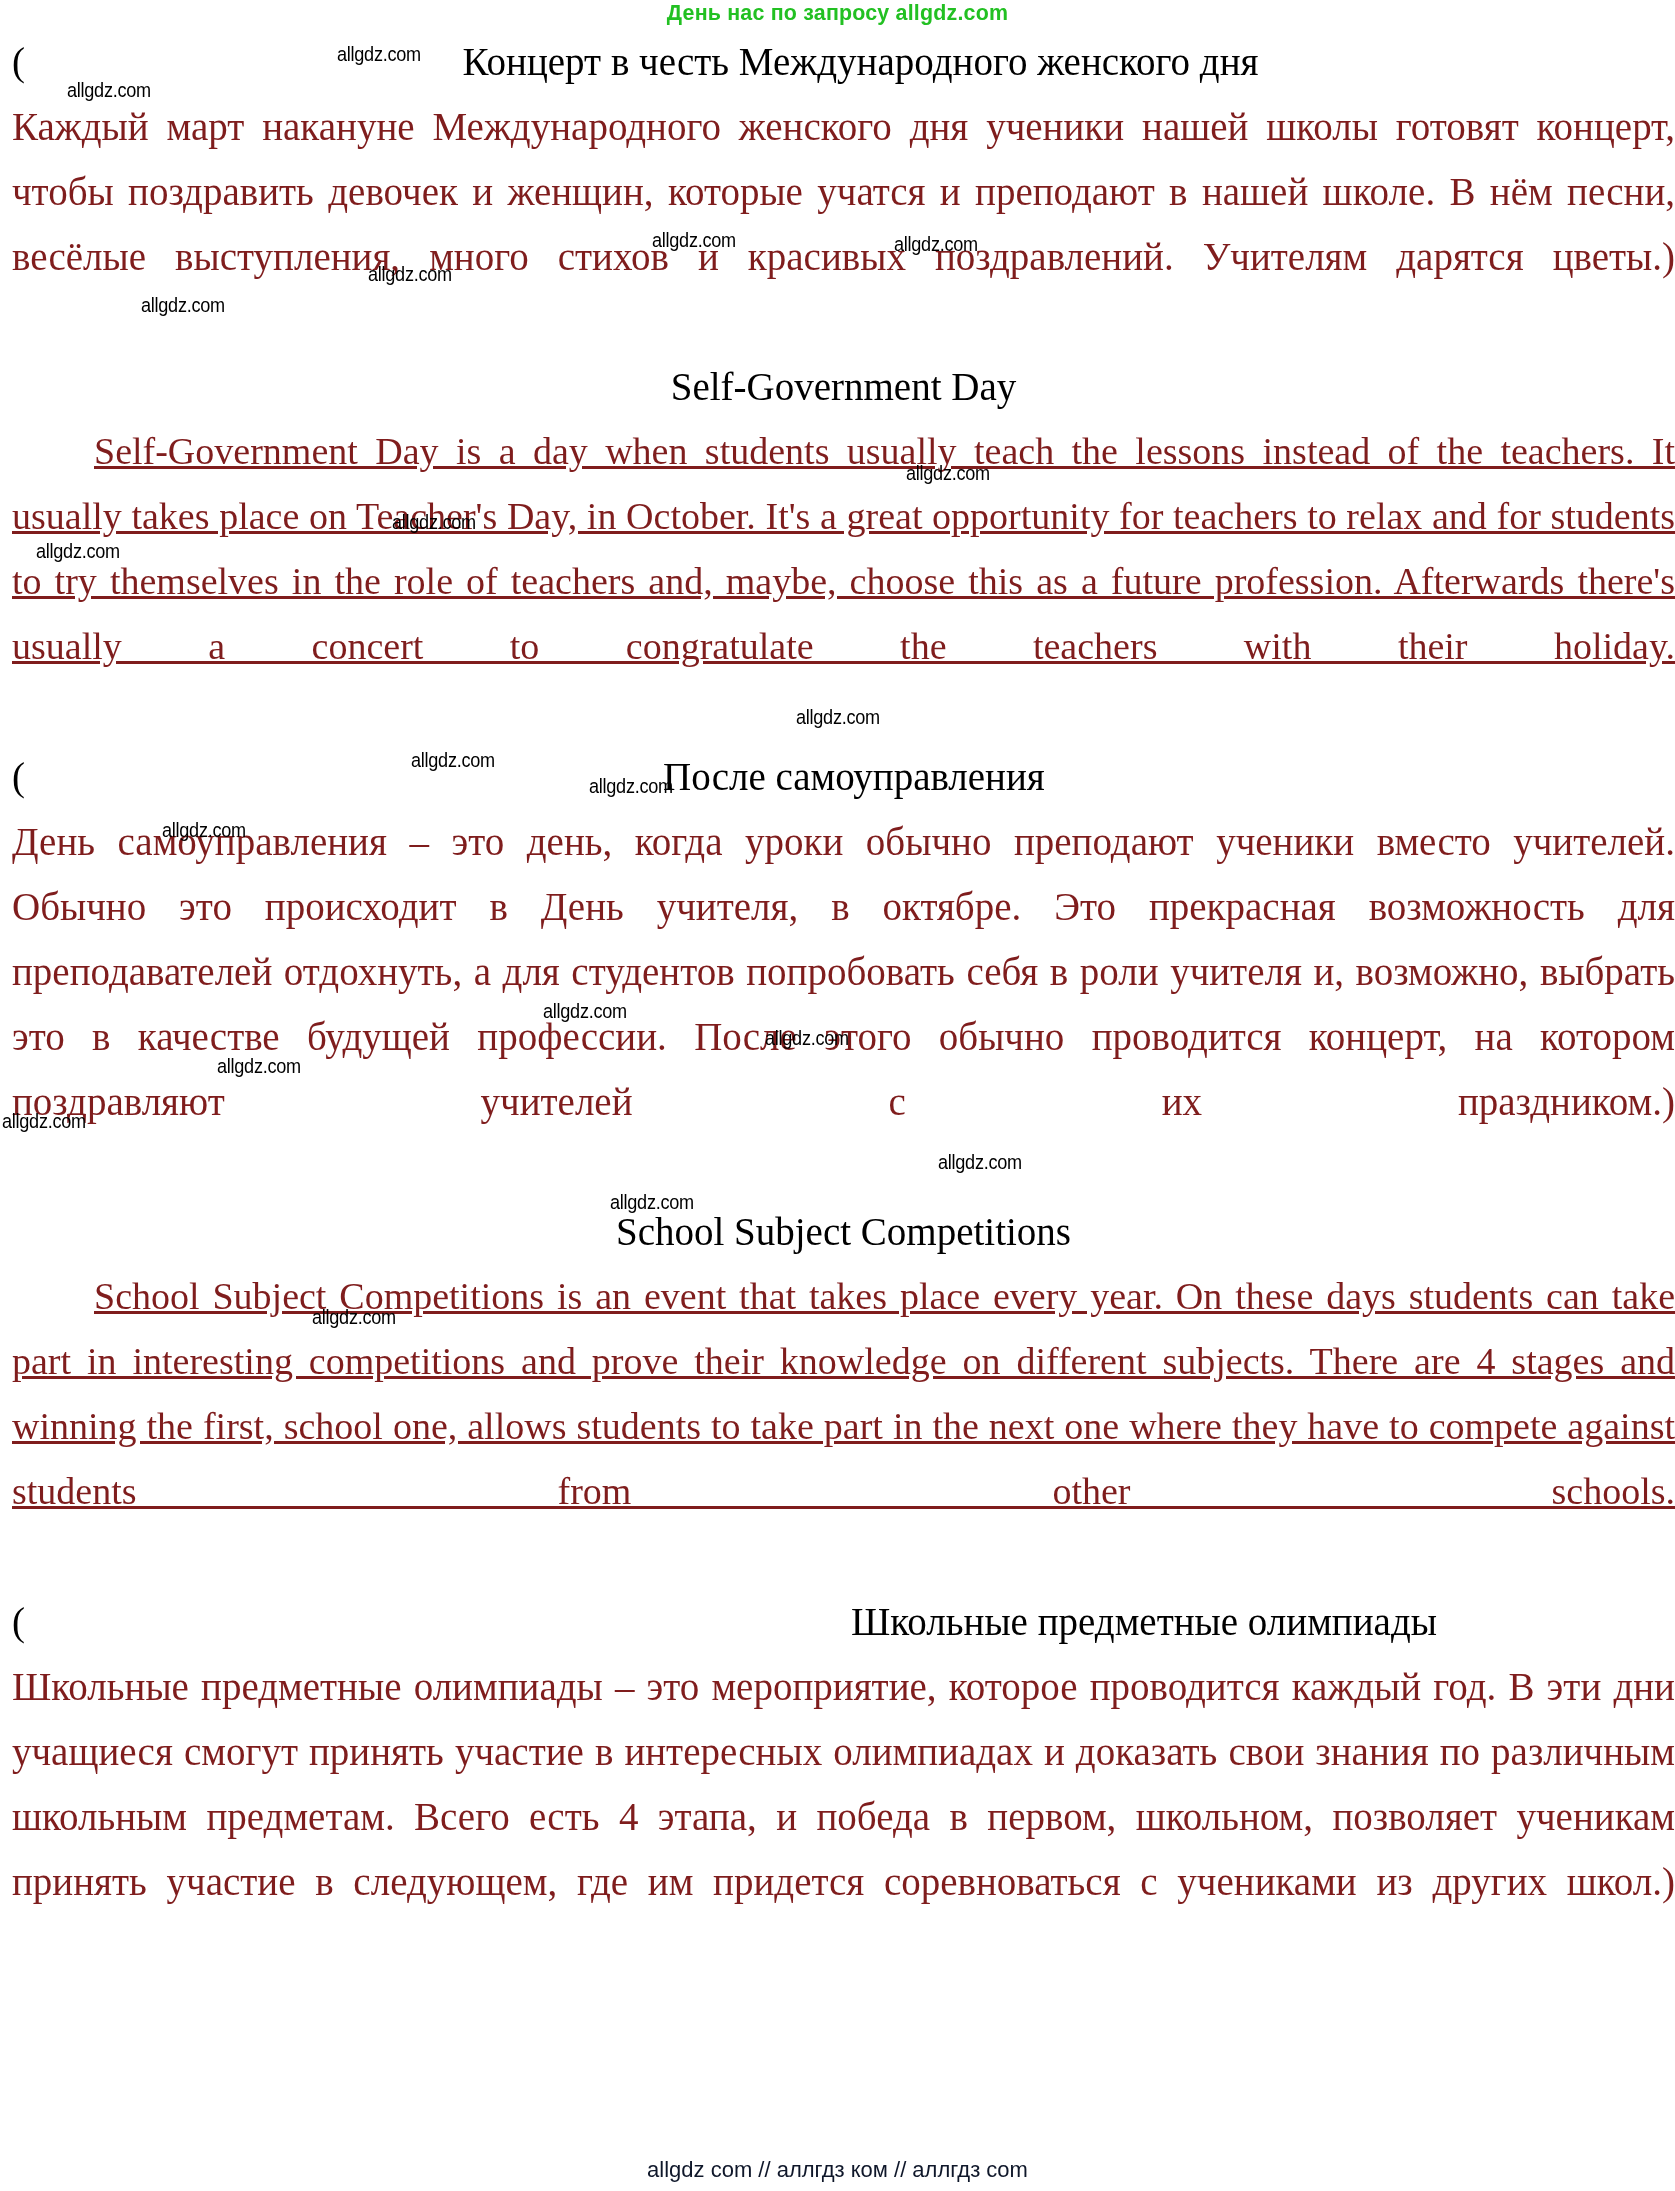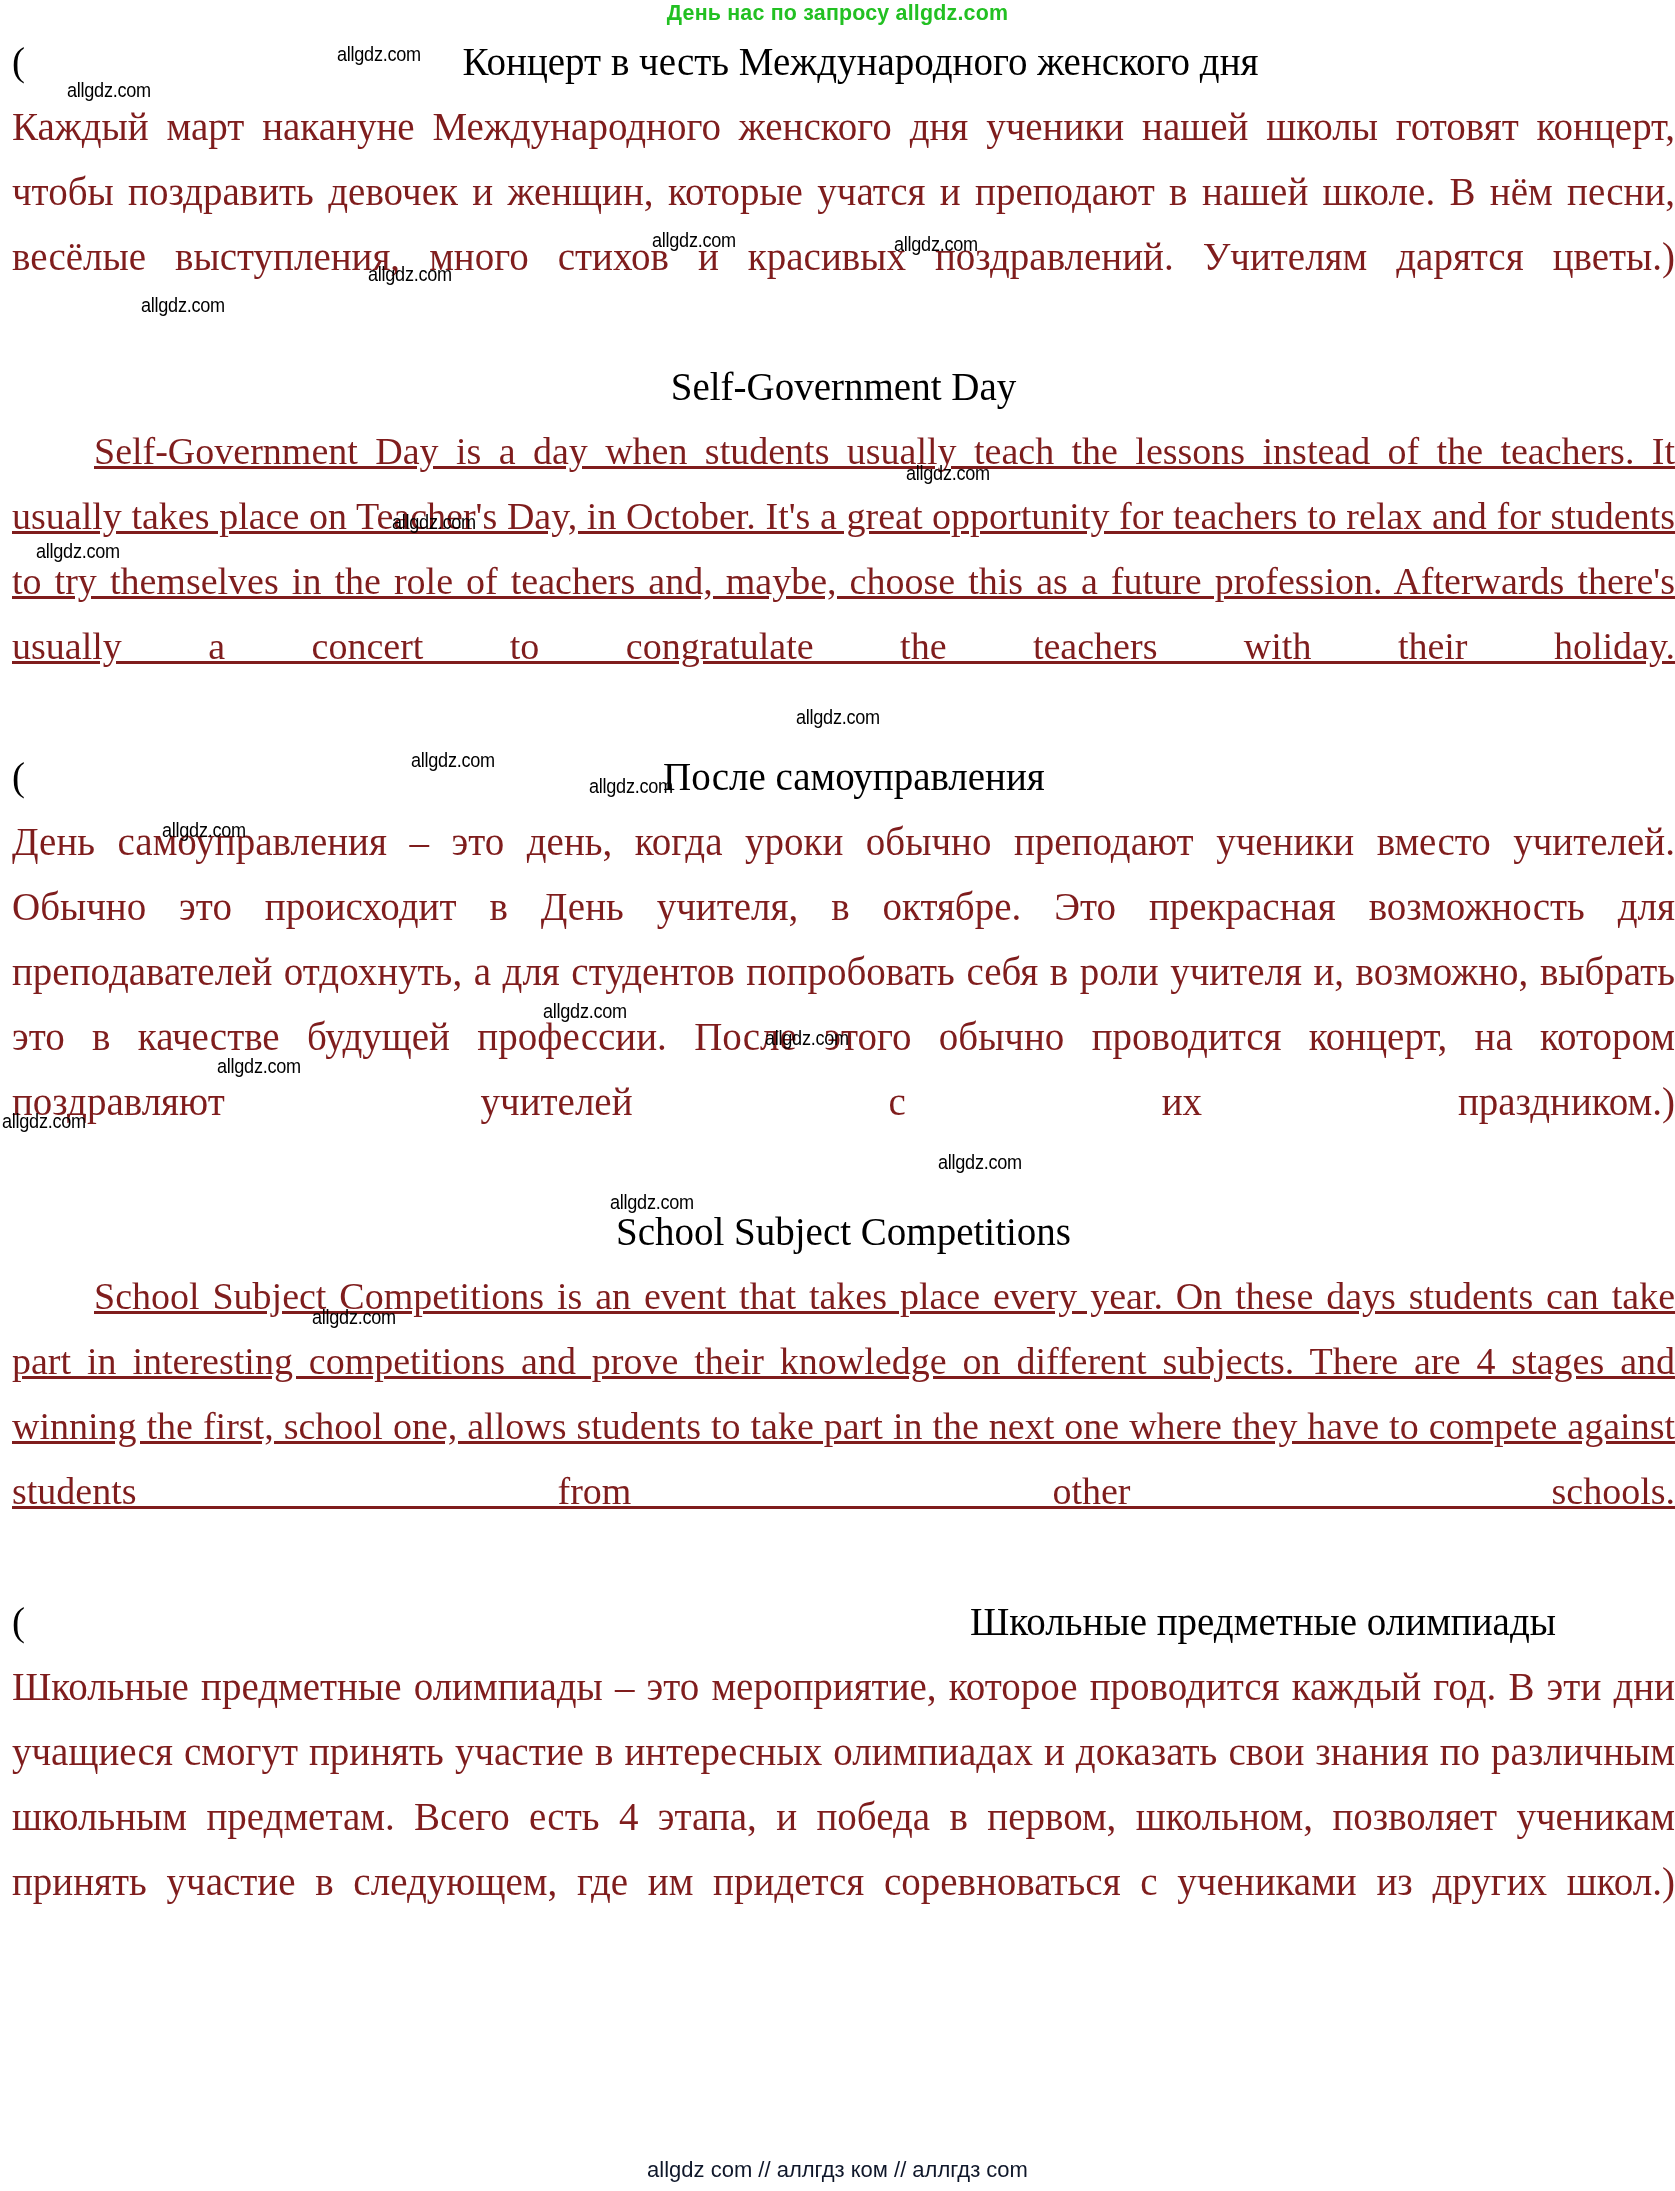--- a/index.html
+++ b/index.html
@@ -136,21 +136,21 @@
   </div>
 
   <p class="para"><span>День самоуправления – это день, когда уроки обычно преподают ученики вместо учителей. Обычно это происходит в День учителя, в октябре. Это прекрасная возможность для преподавателей отдохнуть, а для студентов попробовать себя в роли учителя и, возможно, выбрать это в качестве будущей профессии. После этого обычно проводится концерт, на котором поздравляют учителей с их праздником.)</span></p>
 
   <div class="heading">School Subject Competitions</div>
 
   <p class="para eng"><span class="indent"></span><span>School Subject Competitions is an event that takes place every year. On these days students can take part in interesting competitions and prove their knowledge on different subjects. There are 4 stages and winning the first, school one, allows students to take part in the next one where they have to compete against students from other schools.</span></p>
 
   <div class="title-row">
     <span class="paren-left">(</span>
-    <span class="title-text" style="padding-left:839px; text-align:center;">Школьные предметные олимпиады</span>
+    <span class="title-text" style="padding-left:839px; text-align:left;">Школьные предметные олимпиады</span>
   </div>
 
   <p class="para"><span>Школьные предметные олимпиады – это мероприятие, которое проводится каждый год. В эти дни учащиеся смогут принять участие в интересных олимпиадах и доказать свои знания по различным школьным предметам. Всего есть 4 этапа, и победа в первом, школьном, позволяет ученикам принять участие в следующем, где им придется соревноваться с учениками из других школ.)</span></p>
 
 </div>
 
 <div id="watermark-layer">
     <span class="wm" style="left: 337px; top: 43px;">allgdz.com</span>
     <span class="wm" style="left: 67px; top: 79px;">allgdz.com</span>
     <span class="wm" style="left: 652px; top: 229px;">allgdz.com</span>

